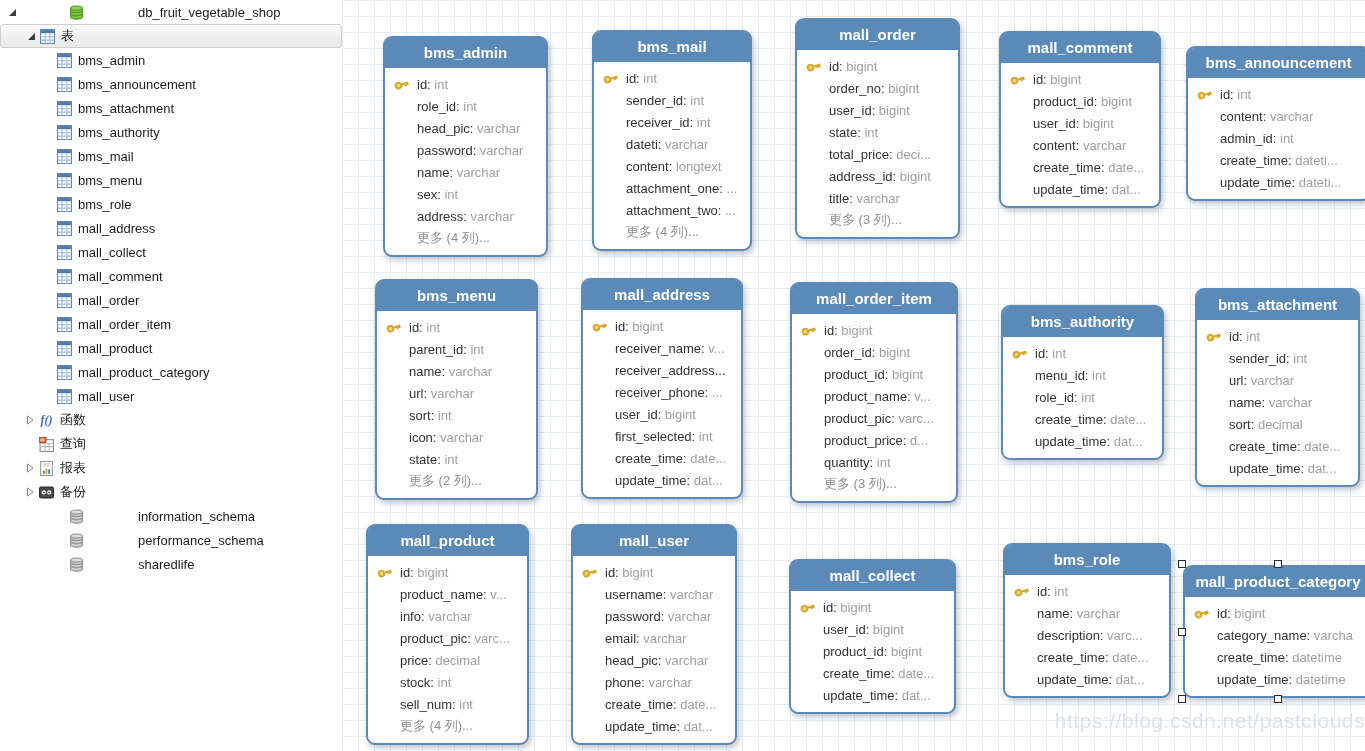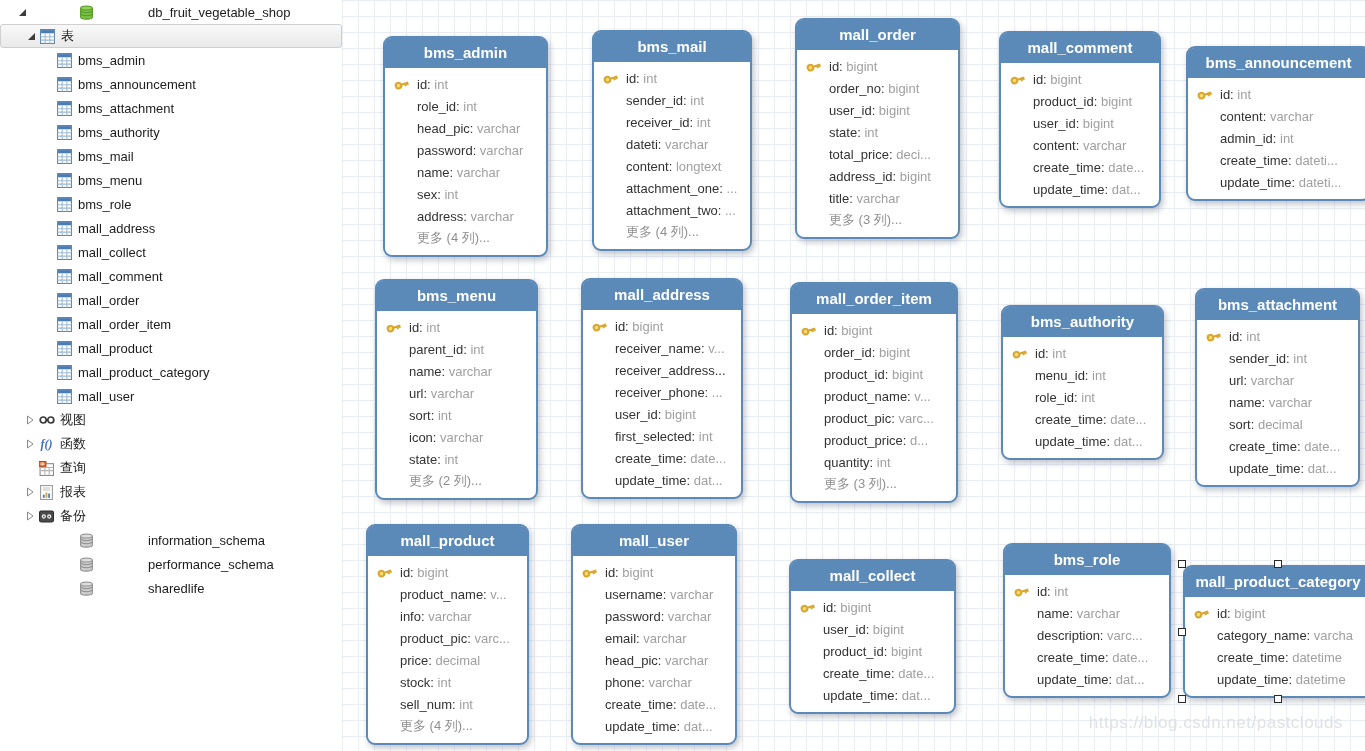--- a/index.html
+++ b/index.html
@@ -4,31 +4,31 @@
 <style>
   html,body{margin:0;padding:0;width:1365px;height:751px;overflow:hidden;
     font-family:"Liberation Sans",sans-serif;background:#fff;}
   
   .sidebar{position:absolute;left:0;top:0;width:342px;height:751px;background:#fff;
     border-right:1px solid #e2e2e2;overflow:hidden;}
   .tree-row{display:flex;align-items:center;height:24px;font-size:13px;color:#1c1c1c;
     white-space:nowrap;box-sizing:border-box;}
   .tree-row .arrow{width:17px;min-width:17px;display:inline-flex;justify-content:center;align-items:center;}
   .tree-row .ticon{width:17px;min-width:17px;height:16px;margin-right:5px;display:inline-flex;align-items:center;justify-content:center;}
-  .lvl0{padding-left:13px;gap:48px;}
+  .lvl0{padding-left:3px;gap:48px;}
   .lvl1{padding-left:21px;}
   .lvl2{padding-left:56px;}
   .row-selected{background:linear-gradient(#f9f9f9,#e9e9e9);border:1px solid #cfcfcf;border-radius:3px;}
   .fx{font-family:"Liberation Serif",serif;font-style:italic;font-weight:bold;font-size:12px;color:#3f6fc1;}
   
   .canvas{position:absolute;left:342px;top:0;width:1023px;height:751px;overflow:hidden;background:#fff;
     background-image:linear-gradient(to right,#e9edf4 1px,transparent 1px),
                      linear-gradient(to bottom,#e9edf4 1px,transparent 1px);
     background-size:16px 16px;}
-  .watermark{position:absolute;right:22px;bottom:18px;font-size:17px;color:#dfe2e6;letter-spacing:.5px;}
+  .watermark{position:absolute;right:0;bottom:18px;font-size:21px;color:#dfe2e6;letter-spacing:.5px;}
   
   .entity{position:absolute;background:#fff;border:2px solid #5b8ab8;border-radius:9px;
     box-shadow:2px 3px 6px rgba(110,120,135,.45);box-sizing:border-box;}
   .entity-header{background:#5b8ab8;color:#fff;font-weight:bold;font-size:15px;height:30px;line-height:30px;
     text-align:center;border-radius:6px 6px 0 0;padding:0 6px;overflow:hidden;white-space:nowrap;}
   .entity-body{padding:5px 2px 6px 8px;}
   .field-row{display:flex;align-items:center;height:22px;font-size:13px;white-space:nowrap;overflow:hidden;}
   .key-slot{width:20px;min-width:20px;height:15px;margin-right:4px;display:inline-flex;align-items:center;}
   .fname{color:#333;}
   .ftype{color:#a0a0a0;}
@@ -226,35 +226,20 @@
       </div>
     </div>
   <div>
       <div class="tree-row lvl1">
         <span class="arrow">
           <svg width="10" height="10" viewBox="0 0 10 10">
             <polygon points="2.5,1 8,5 2.5,9" fill="#fff" stroke="#8a8a8a"></polygon>
           </svg>
         </span>
         <span class="ticon">
-          <svg width="16" height="12" viewBox="0 0 16 12">
-            <circle cx="4.2" cy="6" r="3" fill="none" stroke="#3a3a3a" stroke-width="1.7"></circle>
-            <circle cx="11.8" cy="6" r="3" fill="none" stroke="#3a3a3a" stroke-width="1.7"></circle>
-            <path d="M7.2 6 h1.6" stroke="#3a3a3a" stroke-width="1.7"></path>
-          </svg>
-        </span>
-        <span>视图</span>
-      </div>
-      <div class="tree-row lvl1">
-        <span class="arrow">
-          <svg width="10" height="10" viewBox="0 0 10 10">
-            <polygon points="2.5,1 8,5 2.5,9" fill="#fff" stroke="#8a8a8a"></polygon>
-          </svg>
-        </span>
-        <span class="ticon">
           <span class="fx">f()</span>
         </span>
         <span>函数</span>
       </div>
       <div class="tree-row lvl1">
         <span class="arrow"></span>
         <span class="ticon">
           <svg width="15" height="15" viewBox="0 0 14 14">
             <rect x="1" y="2.5" width="12.5" height="11" fill="#fff" stroke="#8a8a8a"></rect>
             <path d="M1 6 h12.5 M1 9 h12.5 M5.5 6 v7.5 M9.5 6 v7.5" stroke="#b5b5b5" fill="none"></path>

